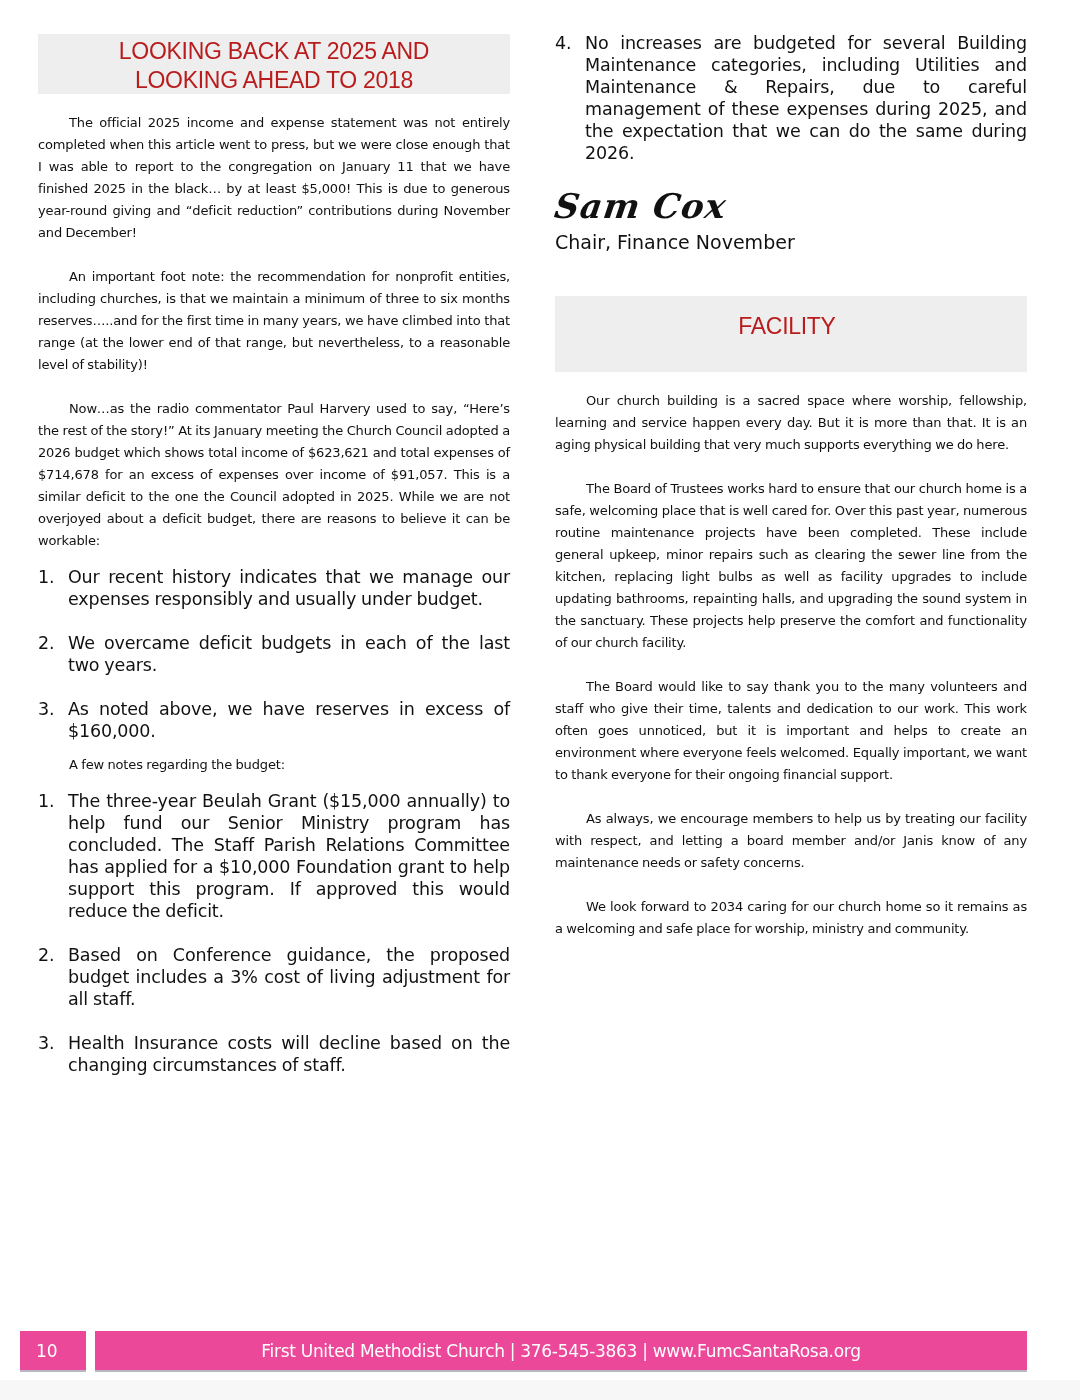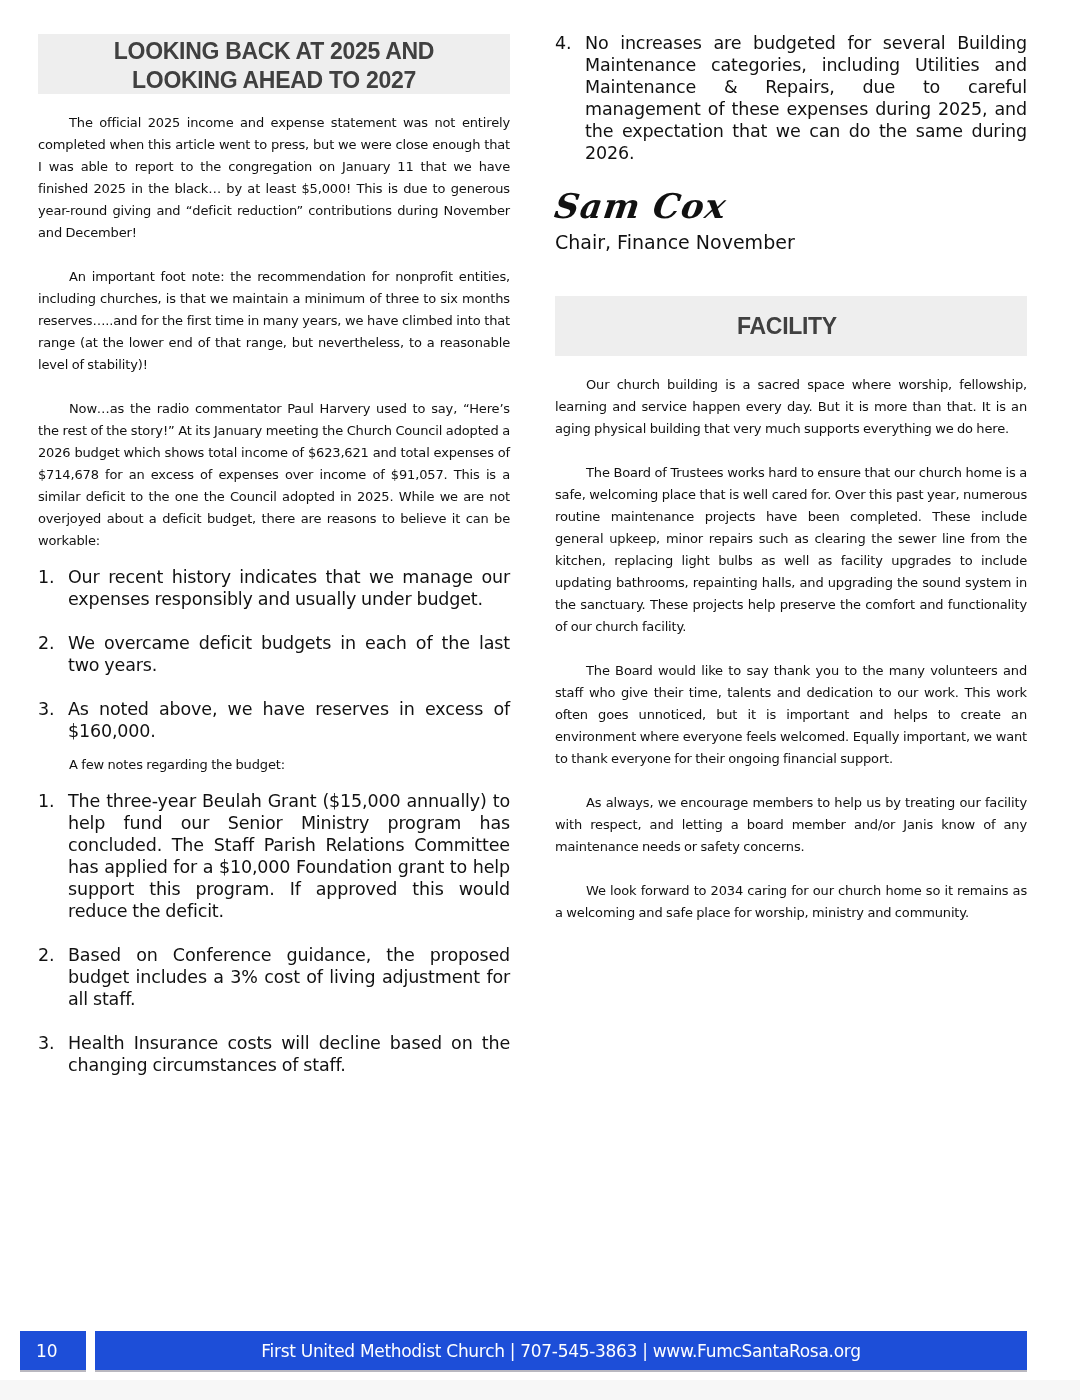--- a/index.html
+++ b/index.html
@@ -7,28 +7,28 @@
   body { position: relative; font-family: "DejaVu Sans", sans-serif; color: #111111; }
 
   .col { position: absolute; top: 34px; width: 472px; }
   .col-left { left: 38px; }
   .col-right { left: 555px; top: 32px; }
 
   .section-header {
     background: #eeeeee;
     text-align: center;
     font-family: "Liberation Sans", sans-serif;
-    font-weight: bold;
+    font-weight: normal;
     font-size: 23px;
     line-height: 29px;
     letter-spacing: -0.3px;
-    color: #404040;
+    color: #b91c1c;
   }
   .hdr-looking { padding: 3px 0 2px 0; height: 60px; margin-bottom: 18px; }
-  .hdr-facility { padding: 16px 8px 14px 0; height: 60px; margin-bottom: 18px; margin-top: 42px; }
+  .hdr-facility { padding: 16px 8px 14px 0; height: 76px; margin-bottom: 18px; margin-top: 42px; }
 
   p.body {
     font-size: 13px;
     line-height: 22px;
     text-align: justify;
     letter-spacing: -0.15px;
     text-indent: 31px;
     margin-bottom: 22px;
     word-spacing: -0.5px;
   }
@@ -55,33 +55,33 @@
     font-weight: bold;
     font-size: 34px;
     line-height: 40px;
     margin-top: 6px;
     letter-spacing: 1px;
     transform: skewX(-8deg);
     transform-origin: left;
   }
   .sig-title { font-size: 19px; line-height: 24px; margin-top: 4px; }
 
-  .footer { position: absolute; top: 1331px; height: 41px; background: #1d4ed8; color: #ffffff;
+  .footer { position: absolute; top: 1331px; height: 41px; background: #ec4899; color: #ffffff;
     font-size: 17px; line-height: 41px; border-bottom: 2px solid #b9b8c0; }
   .footer-page { left: 20px; width: 66px; padding-left: 16px; }
   .footer-bar { left: 95px; width: 932px; text-align: center; letter-spacing: -0.3px; }
   .page-bottom { position: absolute; left: 0; top: 1380px; width: 1080px; height: 20px; background: #f7f7f7; }
 </style>
 </head>
 <body>
 
 <div class="col col-left">
   <div class="section-header hdr-looking">
     <div>LOOKING BACK AT 2025 AND</div>
-    <div>LOOKING AHEAD TO 2027</div>
+    <div>LOOKING AHEAD TO 2018</div>
   </div>
 
   <p class="body">The official 2025 income and expense statement was not entirely completed when this article went to press, but we were close enough that I was able to report to the congregation on January 11 that we have finished 2025 in the black… by at least $5,000!  This is due to generous year-round giving and “deficit reduction” contributions during November and December!</p>
   <p class="body">An important foot note: the recommendation for nonprofit entities, including churches, is that we maintain a minimum of three to six months reserves…..and for the first time in many years, we have climbed into that range (at the lower end of that range, but nevertheless, to a reasonable level of stability)!</p>
   <p class="body tight">Now…as the radio commentator Paul Harvery used to say, “Here’s the rest of the story!”  At its January meeting the Church Council adopted a 2026 budget which shows total income of $623,621 and total expenses of $714,678 for an excess of expenses over income of $91,057.  This is a similar deficit to the one the Council adopted in 2025.  While we are not overjoyed about a deficit budget, there are reasons to believe it can be workable:</p>
 
   <ol class="nlist">
     <li>
       <span class="num">1.</span>
       <span>Our recent history indicates that we manage our expenses responsibly and usually under budget.</span>
@@ -129,14 +129,14 @@
   <div class="section-header hdr-facility">FACILITY</div>
 
   <p class="body">Our church building is a sacred space where worship, fellowship, learning and service happen every day.  But it is more than that.  It is an aging physical building that very much supports everything we do here.</p>
   <p class="body">The Board of Trustees works hard to ensure that our church home is a safe, welcoming place that is well cared for.  Over this past year, numerous routine maintenance projects have been completed.  These include general upkeep, minor repairs such as clearing the sewer line from the kitchen, replacing light bulbs as well as facility upgrades to include updating bathrooms, repainting halls, and upgrading the sound system in the sanctuary. These projects help preserve the comfort and functionality of our church facility.</p>
   <p class="body">The Board would like to say thank you to the many volunteers and staff who give their time, talents and dedication to our work.  This work often goes unnoticed, but it is important and helps to create an environment where everyone feels welcomed.  Equally important, we want to thank everyone for their ongoing financial support.</p>
   <p class="body">As always, we encourage members to help us by treating our facility with respect, and letting a board member and/or Janis know of any maintenance needs or safety concerns.</p>
   <p class="body last">We look forward to 2034 caring for our church home so it remains as a welcoming and safe place for worship, ministry and community.</p>
 </div>
 
 <div class="footer footer-page">10</div>
-<div class="footer footer-bar">First United Methodist Church | 707-545-3863 | www.FumcSantaRosa.org</div>
+<div class="footer footer-bar">First United Methodist Church | 376-545-3863 | www.FumcSantaRosa.org</div>
 <div class="page-bottom"></div>
 
 </body></html>

